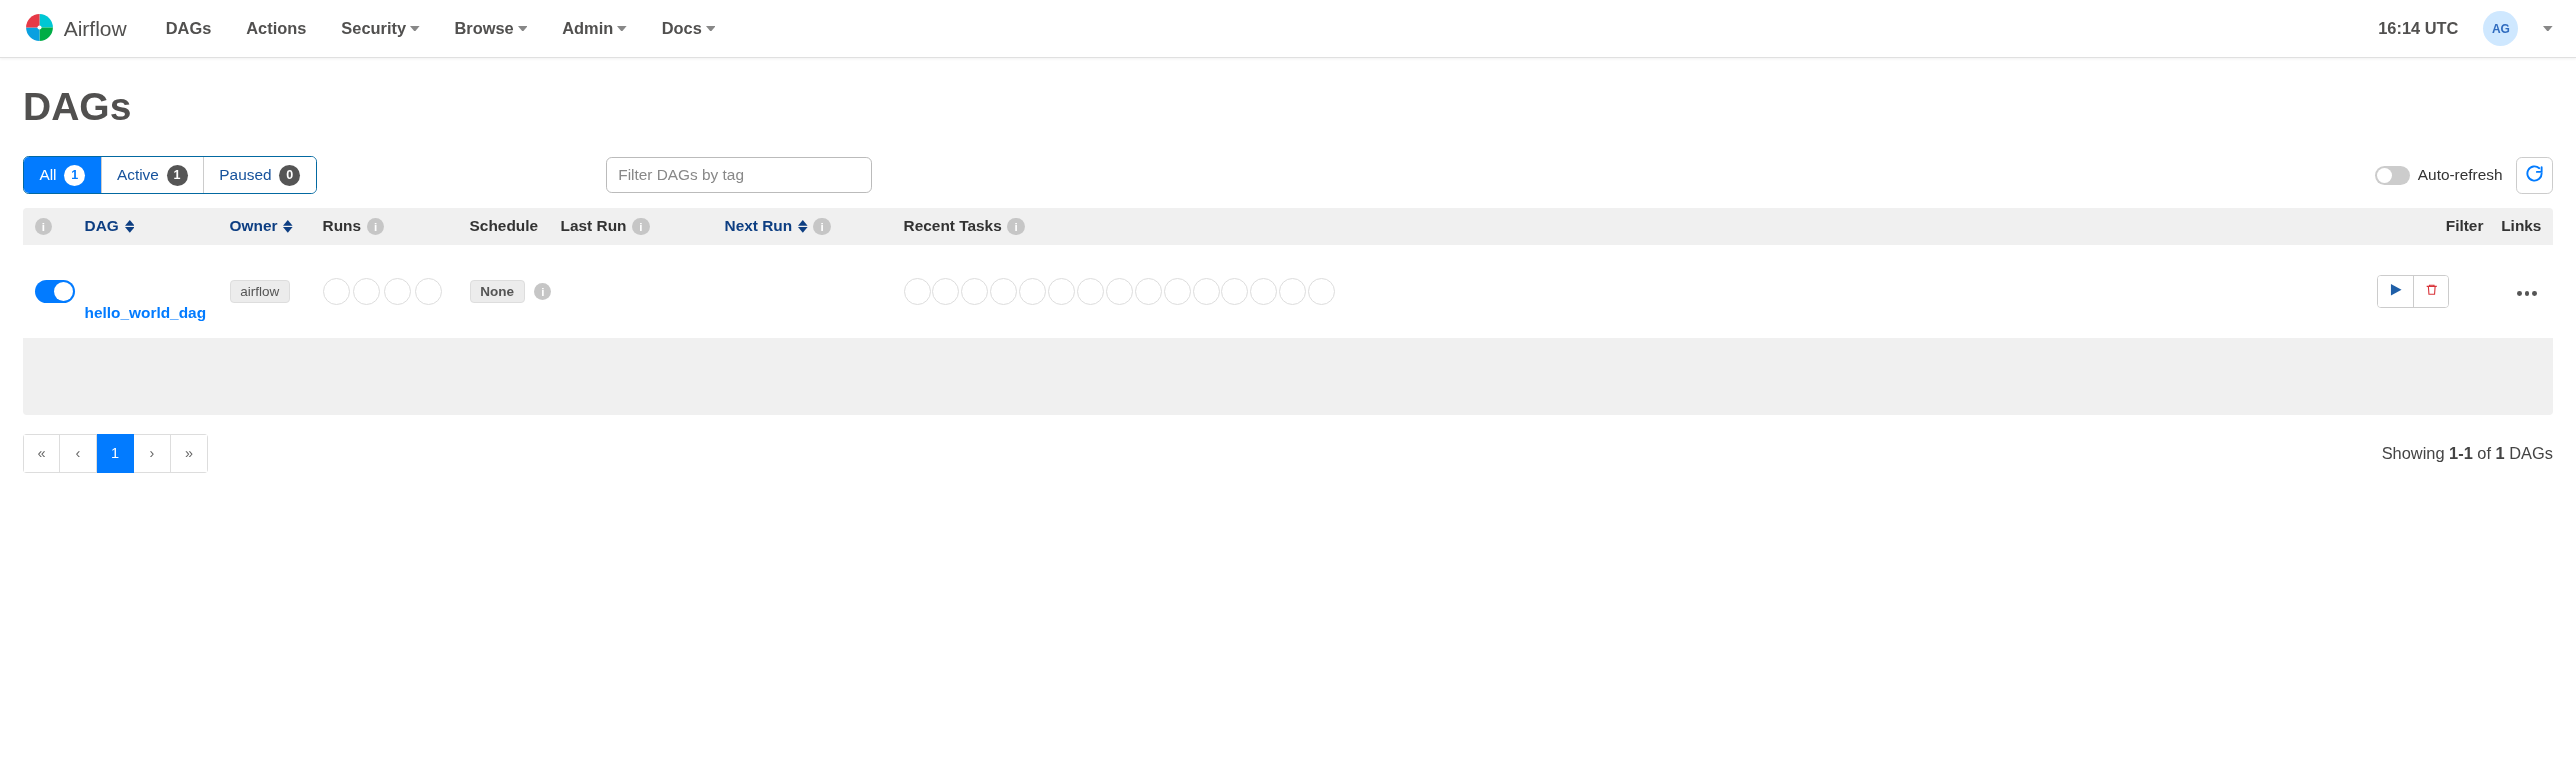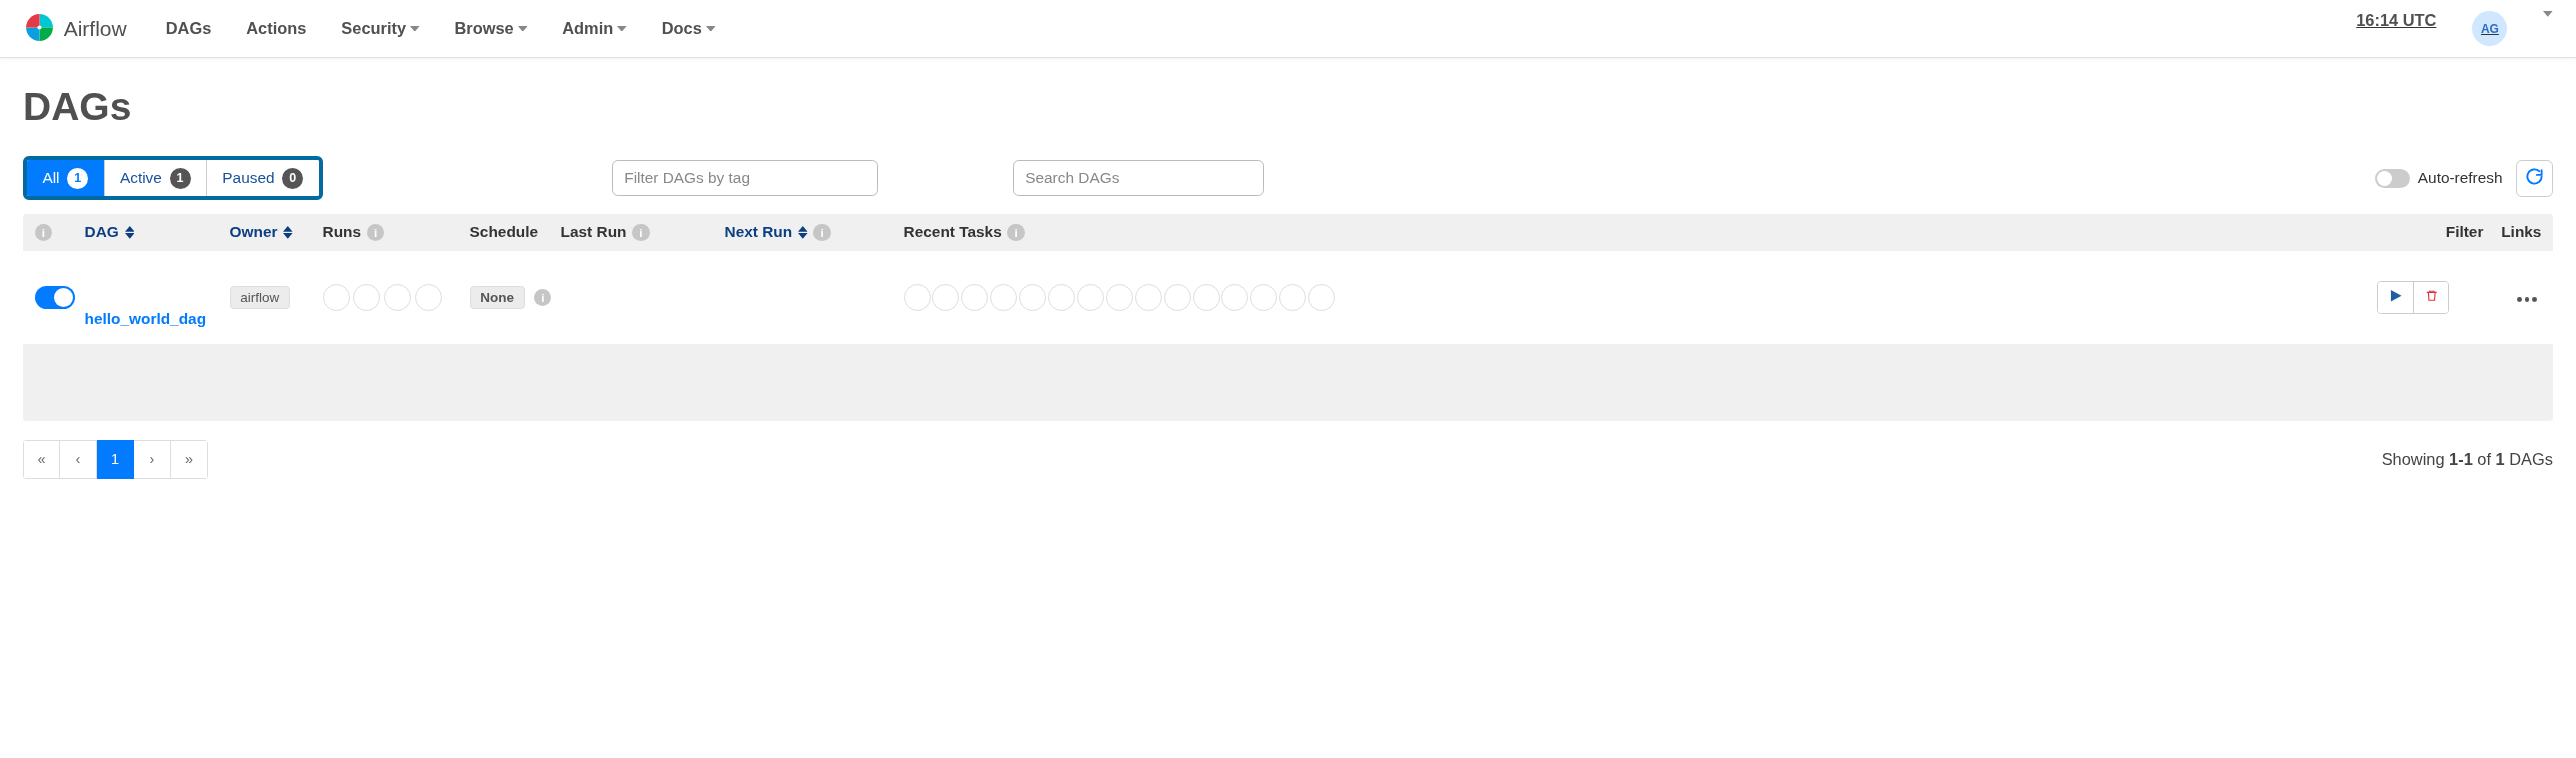--- a/index.html
+++ b/index.html
@@ -3,31 +3,31 @@
 <meta charset="utf-8">
 <style>
 * { box-sizing: border-box; margin: 0; padding: 0; }
 body { font-family: -apple-system, BlinkMacSystemFont, "Segoe UI", Helvetica, Arial, sans-serif; background: #fff; color: #333; font-size: 13.5px; }
 
 .navbar { display: flex; align-items: center; padding: 7.7px 23px; border-bottom: 1px solid #e0e0e0; background: #fff; height: 58px; box-shadow: 0 1px 2.9px rgba(0,0,0,0.06); }
 .logo-wrap { display: flex; align-items: center; gap: 7.7px; margin-right: 39px; }
 .logo-text { font-size: 21px; font-weight: 400; color: #51504f; }
 .nav-links { display: flex; align-items: center; gap: 35px; flex: 1; }
 .nav-link { font-size: 16.4px; font-weight: 600; color: #51504f; cursor: pointer; display: inline-flex; align-items: center; gap: 3.9px; }
-.nav-right { display: flex; align-items: flex-start; gap: 36px; text-decoration: underline; }
+.nav-right { display: flex; align-items: center; gap: 25px; }
 .clock { font-size: 16.4px; font-weight: 600; color: #51504f; }
 .avatar { width: 35px; height: 35px; border-radius: 50%; background: #cfe8ff; color: #2f6bbf; display: inline-flex; align-items: center; justify-content: center; font-weight: 600; font-size: 12px; }
 .caret { width: 9.6px; height: 5.8px; display: inline-block; }
 .caret svg { display:block; }
 
 .page { padding: 9.6px 23px 23px 23px; }
 .page-title { font-size: 39px; font-weight: 700; color: #51504f; margin: 17.4px 0 27px 0; }
 
 .toolbar { display: flex; align-items: center; margin-bottom: 13.5px; gap: 19px; }
-.filter-group { display: inline-flex; border: 4px solid #0369a1; border-radius: 5.8px; overflow: hidden; }
+.filter-group { display: inline-flex; border: 1px solid #0369a1; border-radius: 5.8px; overflow: hidden; }
 .filter-btn { padding: 7.7px 15.4px; font-size: 15.4px; font-weight: 500; display: inline-flex; align-items: center; gap: 7.7px; background: #fff; border: none; cursor: pointer; color: #16529c; }
 .filter-btn + .filter-btn { border-left: 1px solid #ccc; }
 .filter-btn.active { background: #027bff; color: #fff; }
 .pill { display: inline-flex; align-items: center; justify-content: center; min-width: 21px; height: 21px; padding: 0 5.8px; border-radius: 10.6px; font-size: 12.5px; font-weight: 700; }
 .filter-btn.active .pill { background: #fff; color: #027bff; }
 .filter-btn:not(.active) .pill { background: #555; color: #fff; }
 
 .search-input { border: 1px solid #bbb; border-radius: 5.8px; font-size: 15.4px; padding: 7.7px 11.6px; color: #333; background: #fff; }
 .search-input::placeholder { color: #888; }
 .tag-filter { width: 266px; margin-left: 270px; }
@@ -163,21 +163,20 @@
         <span>Active</span>
         <span class="pill">1</span>
       </button>
       <button class="filter-btn">
         <span>Paused</span>
         <span class="pill">0</span>
       </button>
     </div>
 
     <input class="search-input tag-filter" placeholder="Filter DAGs by tag" style="">
-    <input class="search-input dag-search" placeholder="Search DAGs" style="">
 
     <div class="toolbar-right">
       <div class="autorefresh-wrap">
         <div class="toggle-sm"></div>
         <span>Auto-refresh</span>
       </div>
       <button class="refresh-btn">
         <span>
           <svg width="19" height="19" viewBox="0 0 24 24" fill="none" stroke="#027bff" stroke-width="2.4" stroke-linecap="round">
               <path d="M21 12a9 9 0 1 1-3-6.7"></path>

